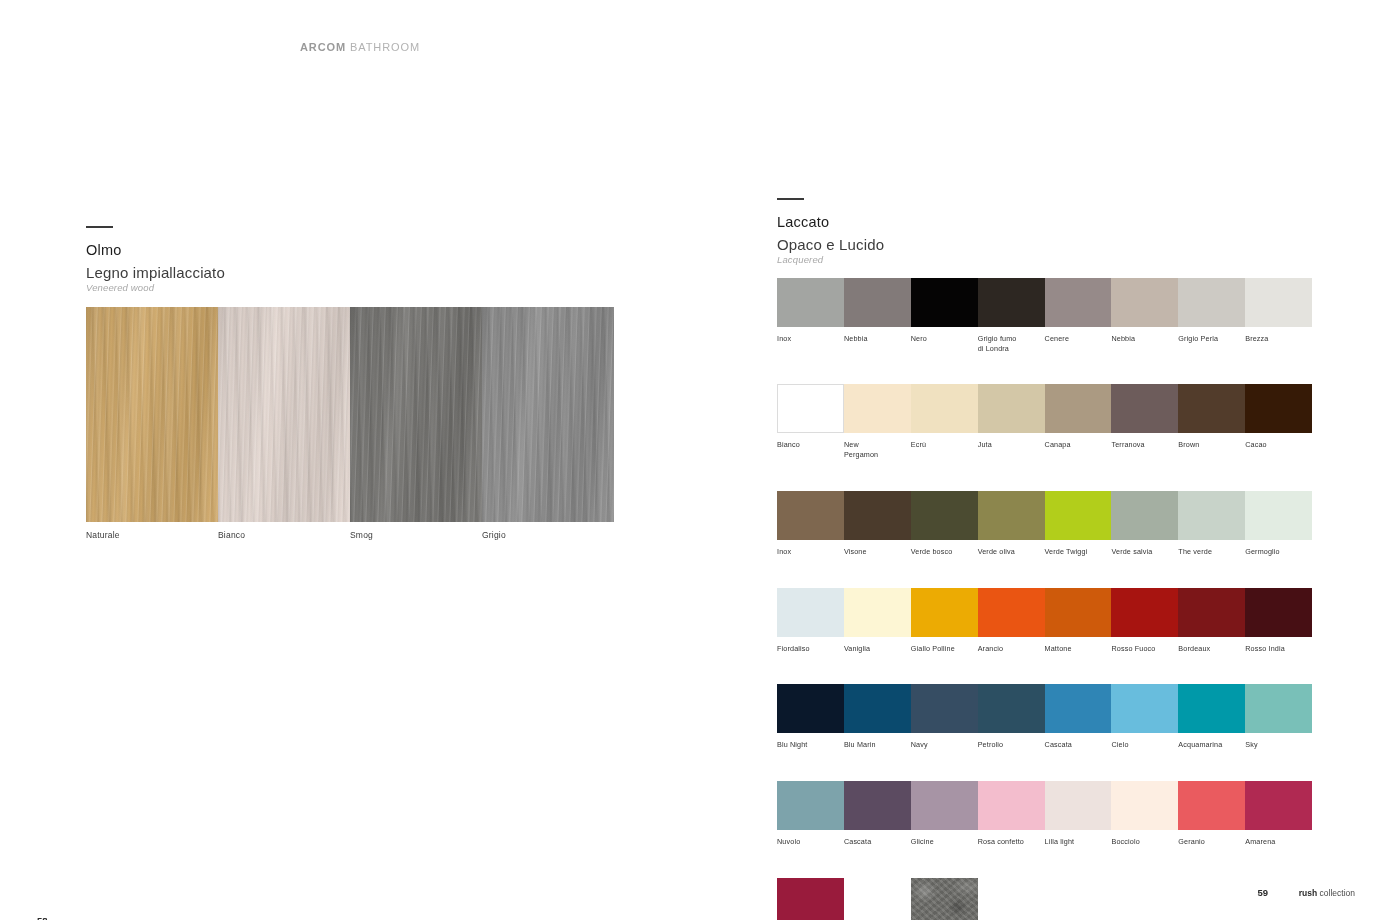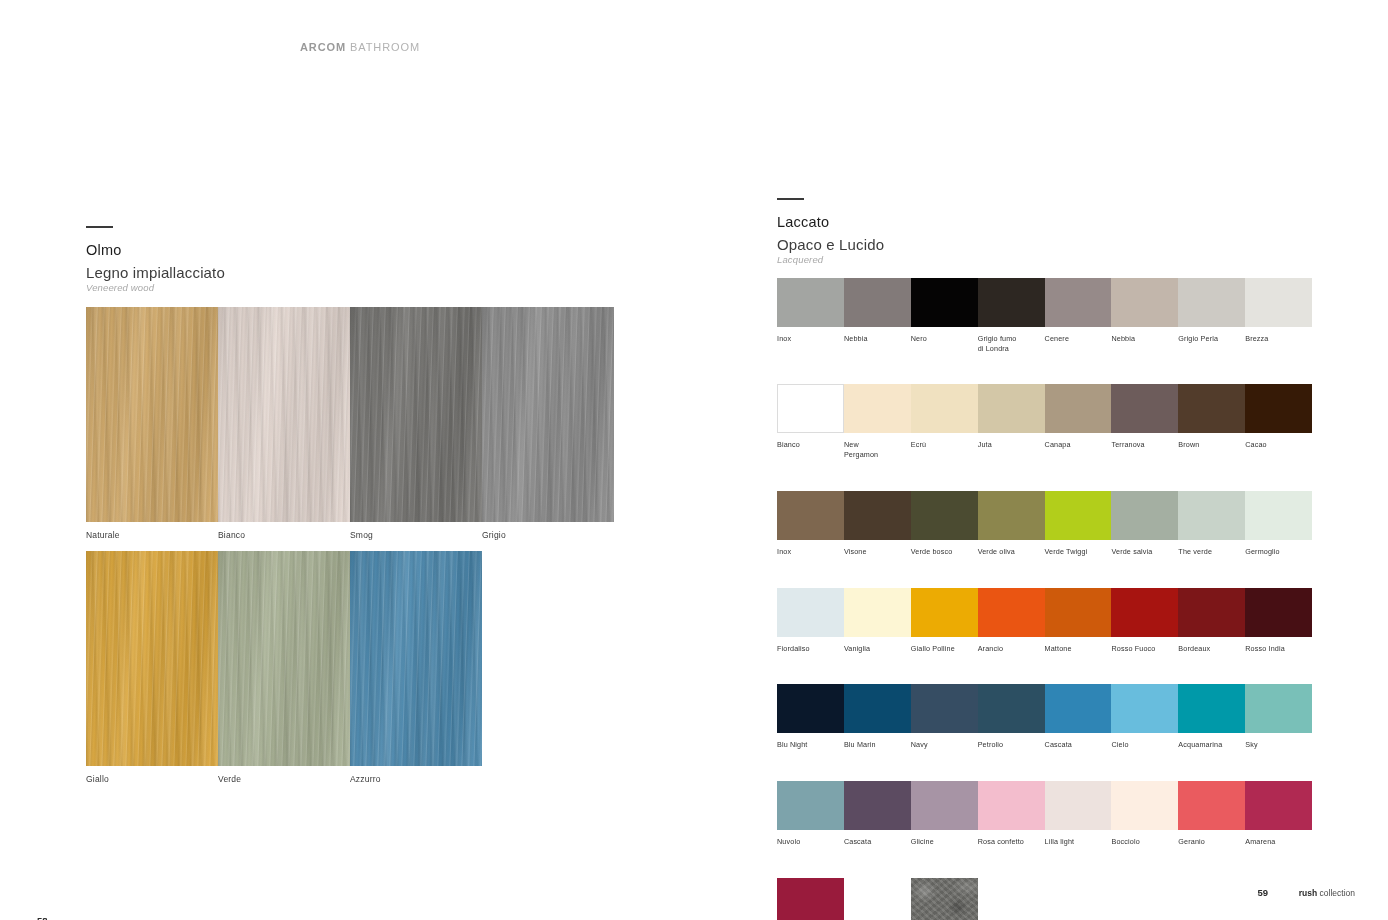--- a/index.html
+++ b/index.html
@@ -164,43 +164,20 @@
       </div>
       <div class="wood-cell">
         <div class="wood-sw" style="background:#8b8b8b">
           <div class="grain"></div>
           <div class="shade"></div>
         </div>
         <div class="wood-label">Grigio</div>
       </div>
     </div>
 
-    <div class="wood-grid g2" style="left:82px; top:523px;">
-      <div class="wood-cell">
-        <div class="wood-sw" style="background:#dba63a">
-          <div class="grain"></div>
-          <div class="shade"></div>
-        </div>
-        <div class="wood-label">Giallo</div>
-      </div>
-      <div class="wood-cell">
-        <div class="wood-sw" style="background:#a8b194">
-          <div class="grain"></div>
-          <div class="shade"></div>
-        </div>
-        <div class="wood-label">Verde</div>
-      </div>
-      <div class="wood-cell">
-        <div class="wood-sw" style="background:#4a88ae">
-          <div class="grain"></div>
-          <div class="shade"></div>
-        </div>
-        <div class="wood-label">Azzurro</div>
-      </div>
-    </div>
 
     <div class="pg pg-left">58</div>
   </div>
 
   <div class="half half-right">
     <div class="sec-head" style="left:83px; top:198px;">
       <div class="rule"></div>
       <div class="sec-title">Laccato</div>
       <div class="sec-sub1">Opaco e Lucido</div>
       <div class="sec-sub2">Lacquered</div>

